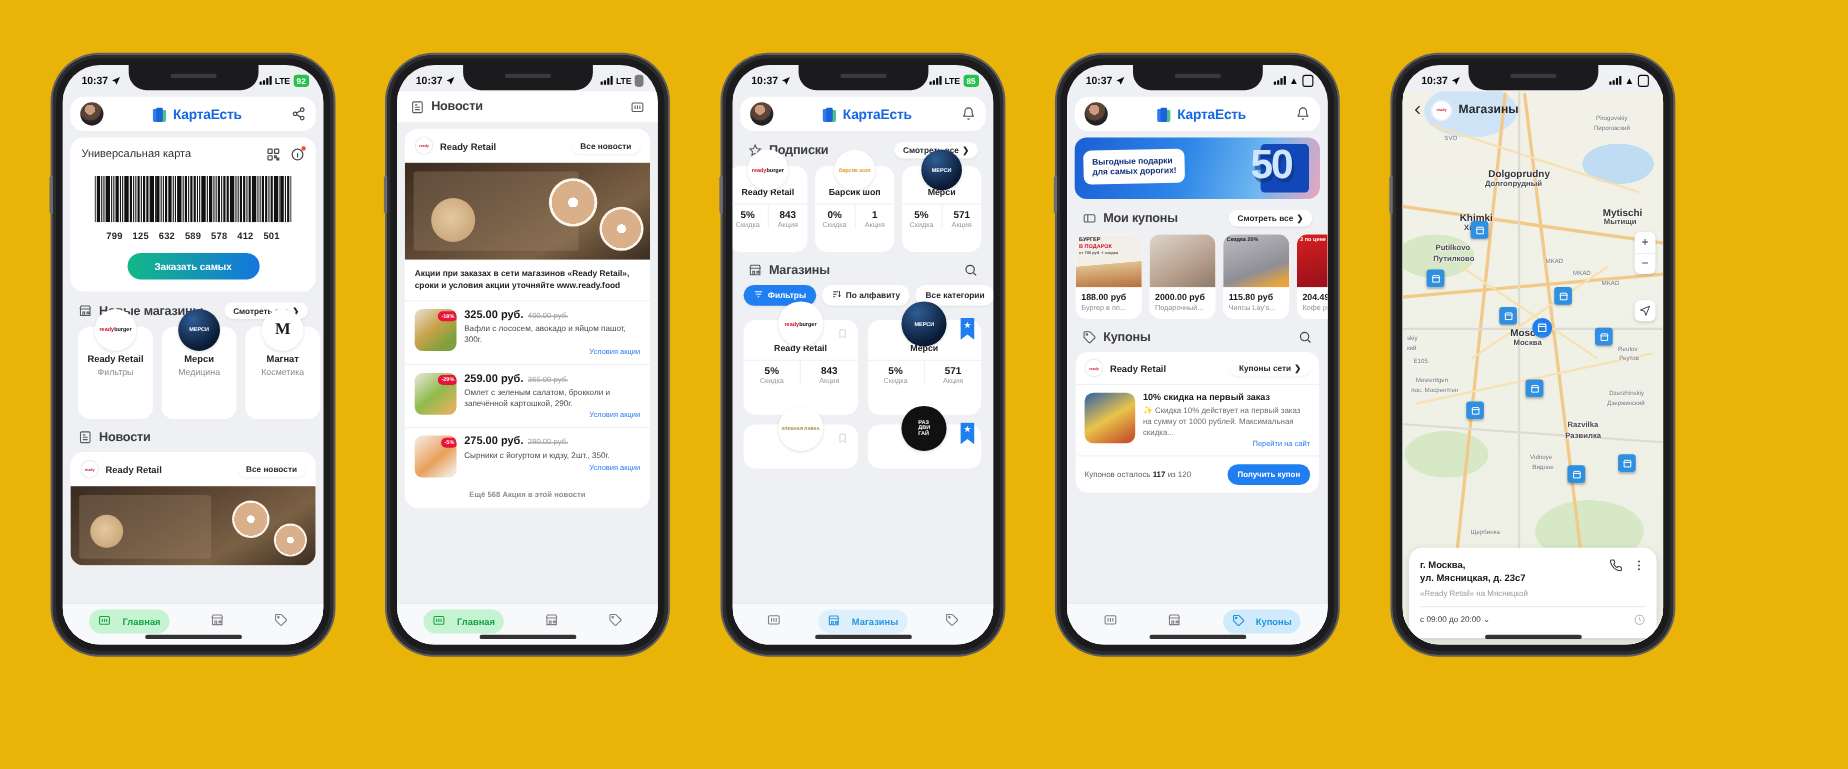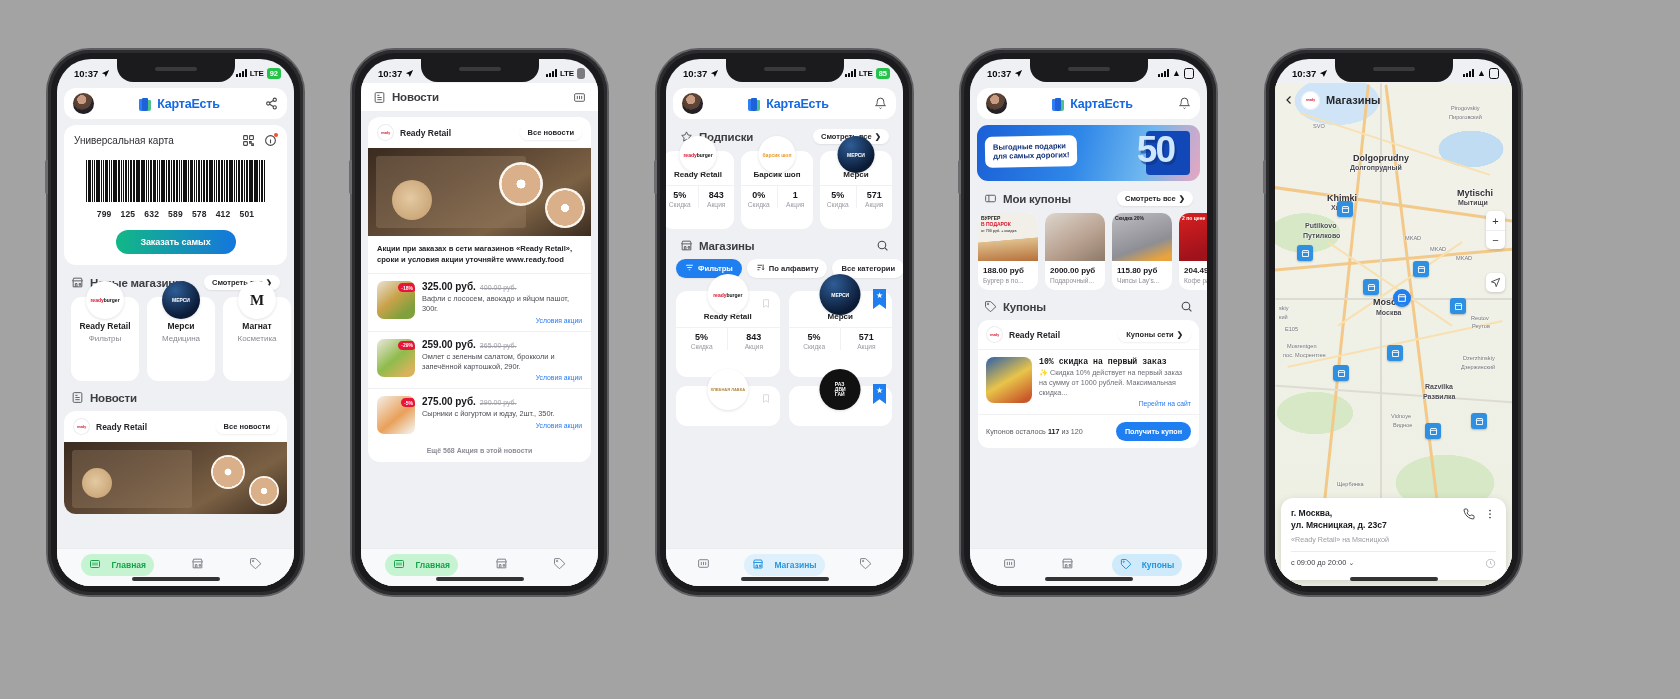--- a/index.html
+++ b/index.html
@@ -1,18 +1,18 @@
 <!DOCTYPE html>
 <html lang="ru"><head>
 <meta charset="utf-8">
 <style>
   * { box-sizing: border-box; margin:0; padding:0; }
   html,body { width:1680px; height:699px; background:#000; overflow:hidden;
     font-family:"Liberation Sans", sans-serif; }
-  .stage { position:relative; width:1680px; height:699px; background:#a3a3a3; }
+  .stage { position:relative; width:1680px; height:699px; background:#eab308; }
 
   
   .phone { position:absolute; top:50px; width:255px; height:545px;
     border-radius:42px; background:#1b1b1d;
     box-shadow:0 0 0 2px #5d5d62, inset 0 0 0 3px #2c2c2e;
     padding:9px; }
   .phone::after{ content:""; position:absolute; left:-3px; top:110px; width:3px;
     height:34px; background:#6b6b70; border-radius:2px 0 0 2px;}
   .screen { position:relative; width:100%; height:100%; border-radius:34px;
     overflow:hidden; background:#eef0f3; }
@@ -203,21 +203,21 @@
     color:#1b1b20; line-height:1.15;}
   .cimg .lbl em{ display:block; color:#d6122b; font-style:normal;}
   .cprice{ font-size:8px; font-weight:700; color:#17171c; padding:5px 5px 0;}
   .cdesc{ font-size:6.6px; color:#8f8f98; padding:2px 5px 6px;}
   .coupbox{ margin:0 8px; background:#fff; border-radius:11px; overflow:hidden;}
   .coup-head{ display:flex; align-items:center; justify-content:space-between;
     padding:6px 8px; border-bottom:1px solid #f1f1f4;}
   .coup-body{ display:flex; gap:7px; padding:7px 8px;}
   .coup-img{ width:46px;height:46px;flex:0 0 46px;border-radius:8px;
     background:linear-gradient(150deg,#2e5fa8,#e8c44a 50%,#c9592b 90%);}
-  .coup-t{ font-size:8.2px; font-weight:700; color:#17171c;font-family:Liberation Mono, monospace;}
+  .coup-t{ font-size:8.2px; font-weight:700; color:#17171c;}
   .coup-d{ font-size:7.2px; color:#6d6d76; line-height:1.4; margin-top:2px;}
   .coup-foot{ display:flex; align-items:center; justify-content:space-between;
     padding:7px 8px; border-top:1px solid #f1f1f4;}
   .coup-left{ font-size:7.2px; color:#5c5c65;}
   .coup-left b{ color:#17171c;}
   .getbtn{ background:#1f7ff0; color:#fff; font-size:7.2px; font-weight:700;
     border-radius:11px; padding:5px 9px;}
 
   
   .map{ position:absolute; inset:0; background:#eef3e6; }

